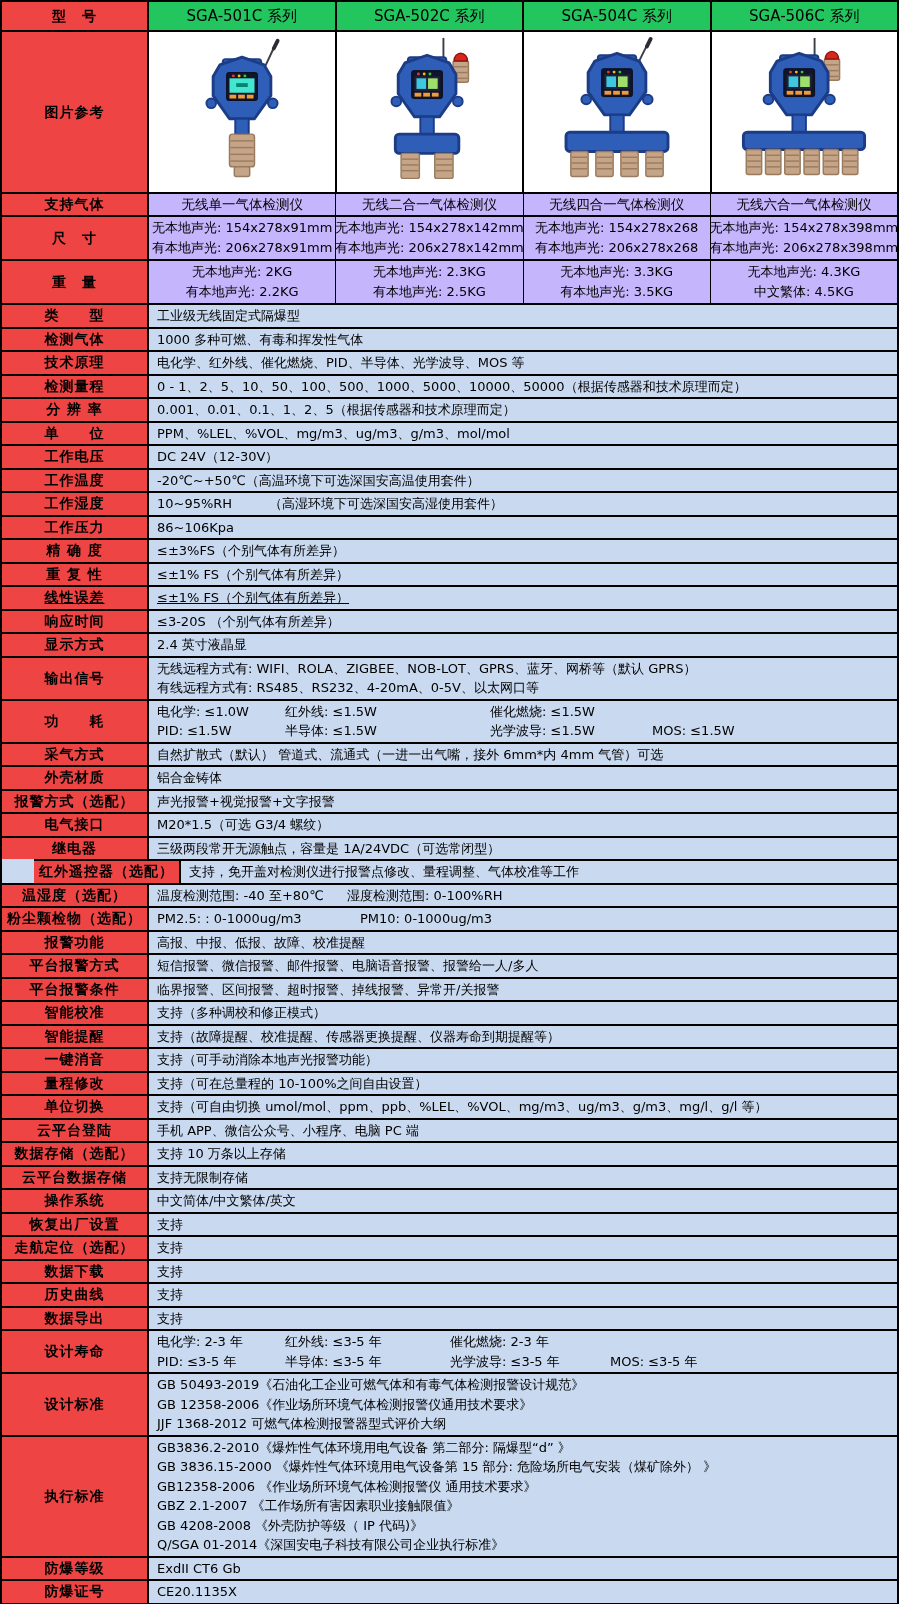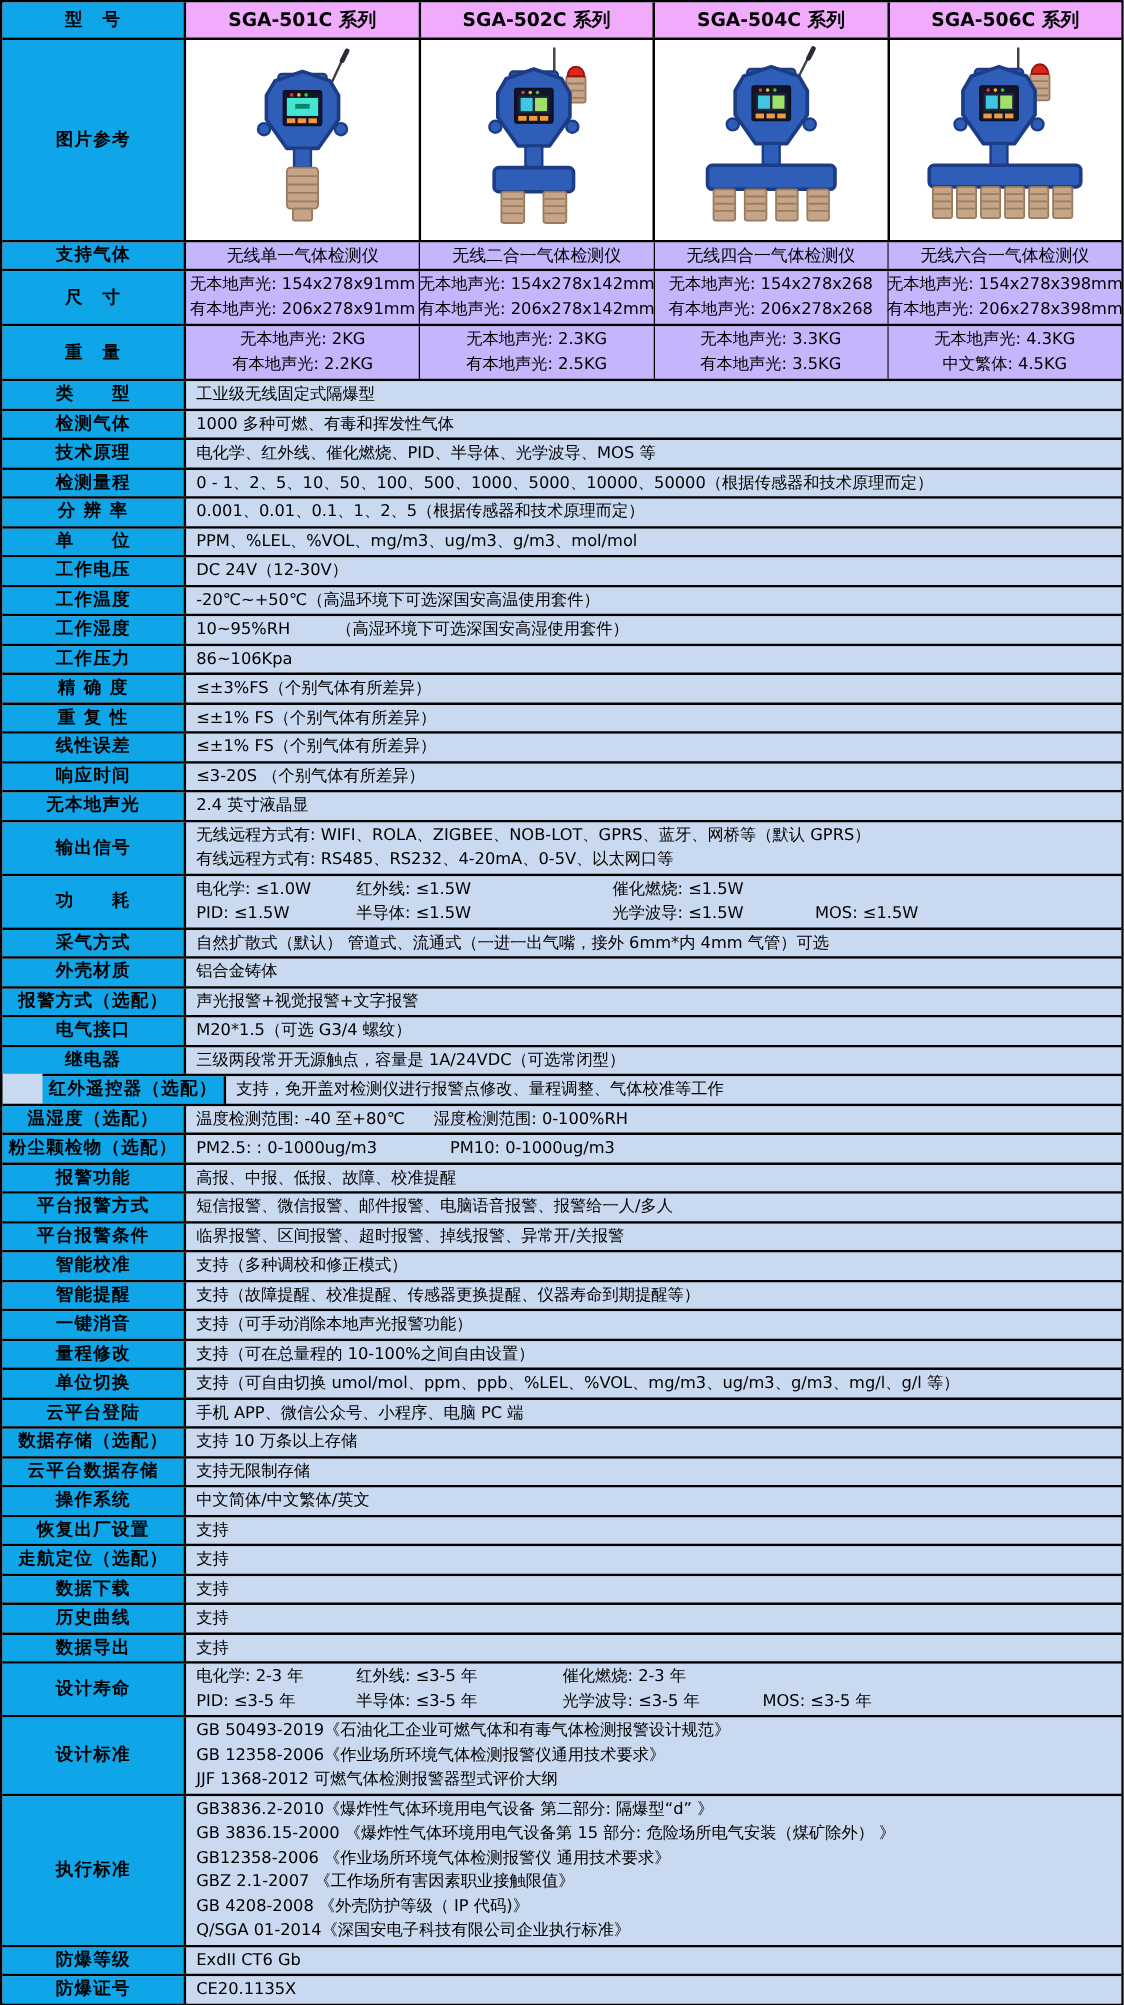--- a/index.html
+++ b/index.html
@@ -1,30 +1,30 @@
 <!DOCTYPE html>
 <html><head>
 <meta charset="utf-8">
 <style>
   html,body{margin:0;padding:0;background:#fff;}
   body{font-family:"DejaVu Sans","Liberation Sans",sans-serif;color:#000;}
   .t{width:899px;height:1604px;box-sizing:border-box;border:2px solid #000;display:flex;flex-direction:column;background:#c9d9f0;}
   .row{display:flex;border-top:2px solid #000;flex:0 0 auto;min-height:0;}
   .row:first-child{border-top:none;}
   .cell{box-sizing:border-box;min-width:0;}
-  .label-cell{width:147px;flex:0 0 147px;background:#0ea5e9;border-right:2px solid #000;
+  .label-cell{width:147px;flex:0 0 147px;background:#ef4444;border-right:2px solid #000;
     display:flex;align-items:center;justify-content:center;text-align:center;
     font-weight:bold;font-size:14px;line-height:17px;letter-spacing:1px;padding:1px 3px;}
   .value-cell{flex:1 1 auto;background:#c9d9f0;font-size:13px;display:flex;flex-direction:column;justify-content:center;padding:1px 0 1px 8px;}
   .line{line-height:19.5px;white-space:nowrap;}
   .seg{display:inline-block;}
   
   .header-row{flex:0 0 28px;}
-  .model-cell{flex:1 1 0;background:#f0abfc;border-right:2px solid #000;display:flex;align-items:center;justify-content:center;
-    font-weight:bold;font-size:15px;}
+  .model-cell{flex:1 1 0;background:#22c55e;border-right:2px solid #000;display:flex;align-items:center;justify-content:center;
+    font-weight:normal;font-size:15px;}
   .model-cell:last-child,.vc4:last-child,.img-cell:last-child{border-right:none;}
   
   .image-row{flex:0 0 160px;}
   .img-cell{flex:1 1 0;background:#ffffff;border-right:2px solid #000;display:flex;align-items:center;justify-content:center;overflow:hidden;}
   
   .vc4{flex:1 1 0;background:#c4b5fd;border-right:1px solid #000;display:flex;flex-direction:column;justify-content:space-evenly;
     align-items:center;text-align:center;font-size:13px;padding:1px 2px;}
   .q1{flex:0 0 21px;} .q1 .vc4{font-size:13.5px;}
   .q2{flex:0 0 42px;}
   .q2 .line{line-height:18px;}
@@ -345,36 +345,36 @@
       </div>
   </div>
 
   <div class="row spec-row" style="flex: 1 0 auto;">
     <div class="cell label-cell">重  复  性</div>
     <div class="cell value-cell">
         <div class="line">≤±1% FS（个别气体有所差异）</div>
       </div>
   </div>
 
-  <div class="row spec-row" style="flex: 1 0 auto;">
+  <div class="row spec-row" style="flex: 1 0 auto; text-decoration: underline;">
     <div class="cell label-cell">线性误差</div>
     <div class="cell value-cell">
         <div class="line">≤±1% FS（个别气体有所差异）</div>
       </div>
   </div>
 
   <div class="row spec-row" style="flex: 1 0 auto;">
     <div class="cell label-cell">响应时间</div>
     <div class="cell value-cell">
         <div class="line">≤3-20S （个别气体有所差异）</div>
       </div>
   </div>
 
   <div class="row spec-row" style="flex: 1 0 auto;">
-    <div class="cell label-cell">无本地声光</div>
+    <div class="cell label-cell">显示方式</div>
     <div class="cell value-cell">
         <div class="line">2.4 英寸液晶显</div>
       </div>
   </div>
 
   <div class="row spec-row" style="flex: 2 0 auto;">
     <div class="cell label-cell">输出信号</div>
     <div class="cell value-cell">
         <div class="line">无线远程方式有: WIFI、ROLA、ZIGBEE、NOB-LOT、GPRS、蓝牙、网桥等（默认 GPRS）</div>
         <div class="line">有线远程方式有: RS485、RS232、4-20mA、0-5V、以太网口等</div>

